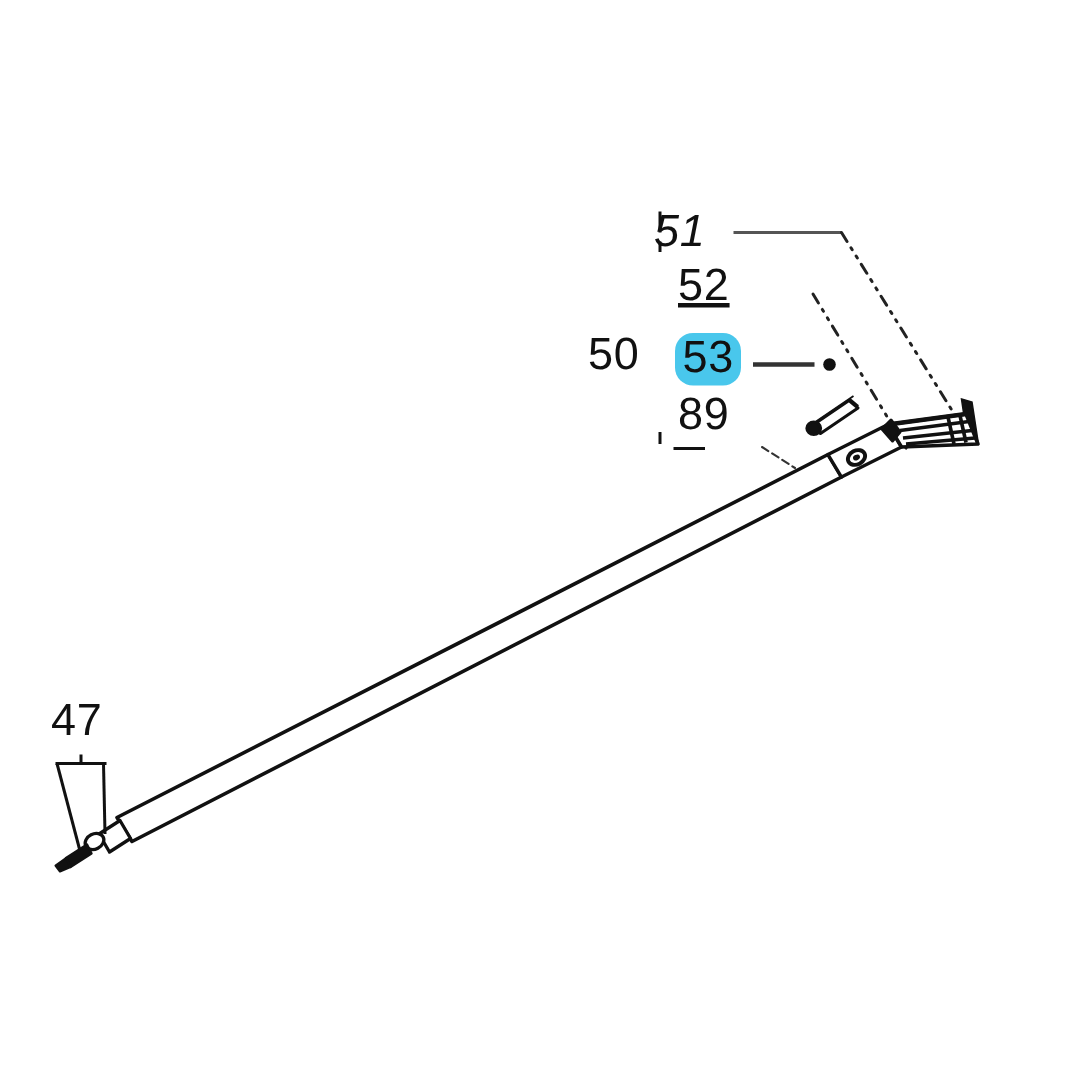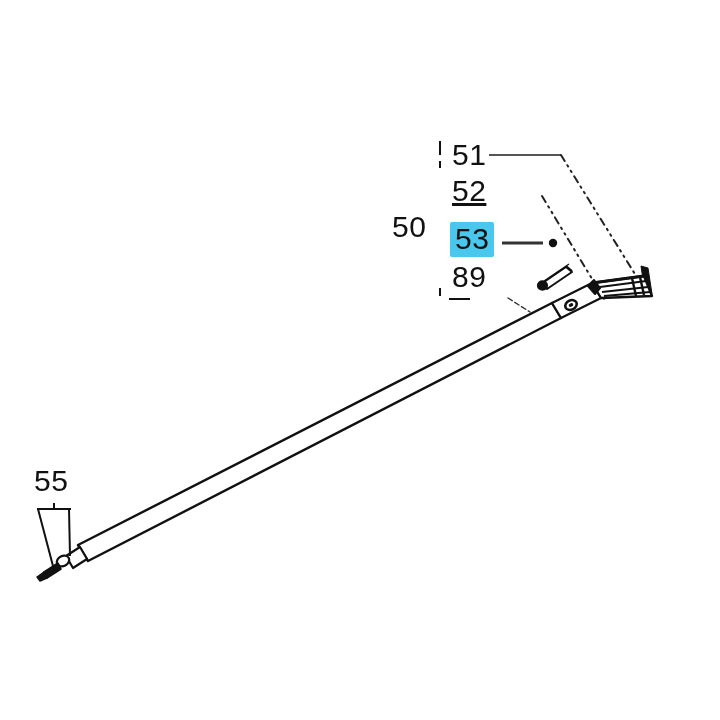--- a/index.html
+++ b/index.html
@@ -40,21 +40,21 @@
     font-size: 30px;
     font-weight: 400;
     color: #111111;
     line-height: 1;
     letter-spacing: 0.5px;
     white-space: nowrap;
     pointer-events: auto;
   }
   .ref-label.highlighted {
     background: #49c7ec;
-    border-radius: 2px;
+    border-radius: 12px;
     padding: 2px 5px 3px 5px;
   }
 </style>
 </head>
 <body>
 
 <div id="diagram-root">
 
   <svg id="parts-svg" viewBox="0 0 720 720">
 
@@ -146,27 +146,27 @@
 
       <line x1="38" y1="509" x2="53" y2="566"></line>
 
       <line x1="69" y1="509" x2="70" y2="556"></line>
     </g>
 
   </svg>
 
   <div class="label-layer">
 
-    <div class="ref-label" style="left:392px; top:212px;">50</div>
+    <div class="ref-label" style="left:392px; top:222px;">50</div>
 
-    <div class="ref-label" style="left:452px; top:140px;">51</div>
+    <div class="ref-label" style="left:436px; top:140px;font-style:italic;">51</div>
 
     <div class="ref-label" style="left:452px; top:176px;text-decoration:underline;">52</div>
 
     <div class="ref-label highlighted" style="left:450px; top:222px;">53</div>
 
     <div class="ref-label" style="left:452px; top:262px;">89</div>
 
-    <div class="ref-label" style="left:34px; top:466px;">55</div>
+    <div class="ref-label" style="left:34px; top:466px;">47</div>
 
   </div>
 
 </div>
 
 </body></html>

